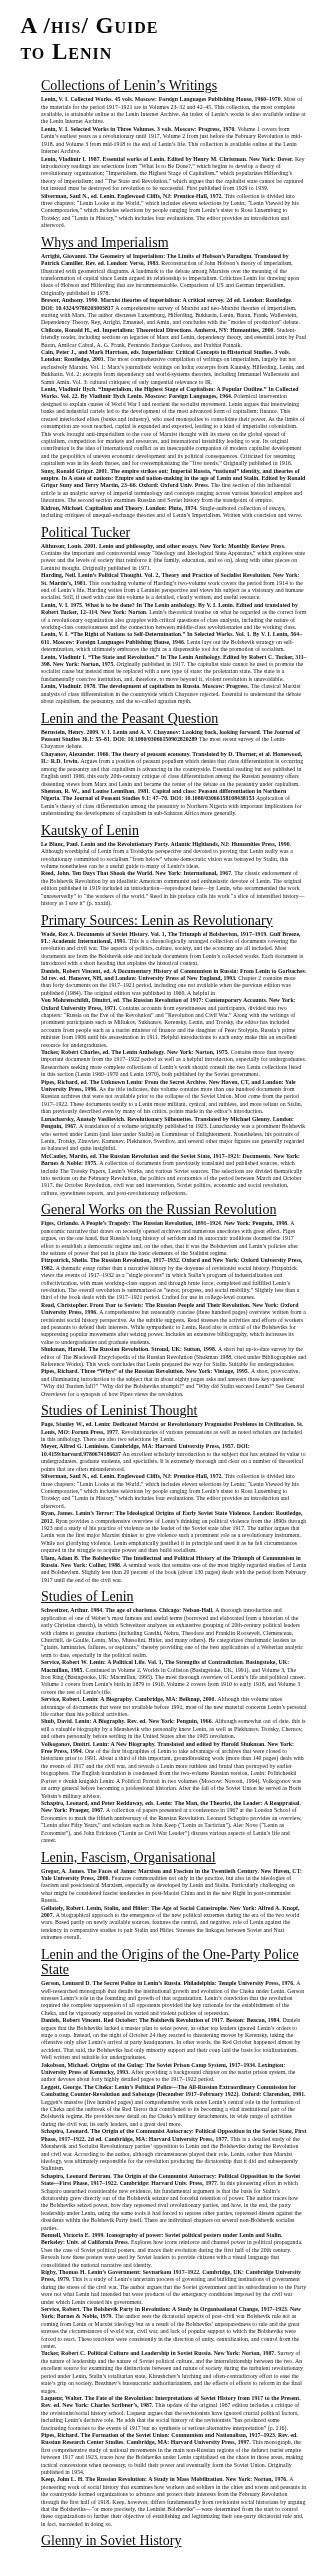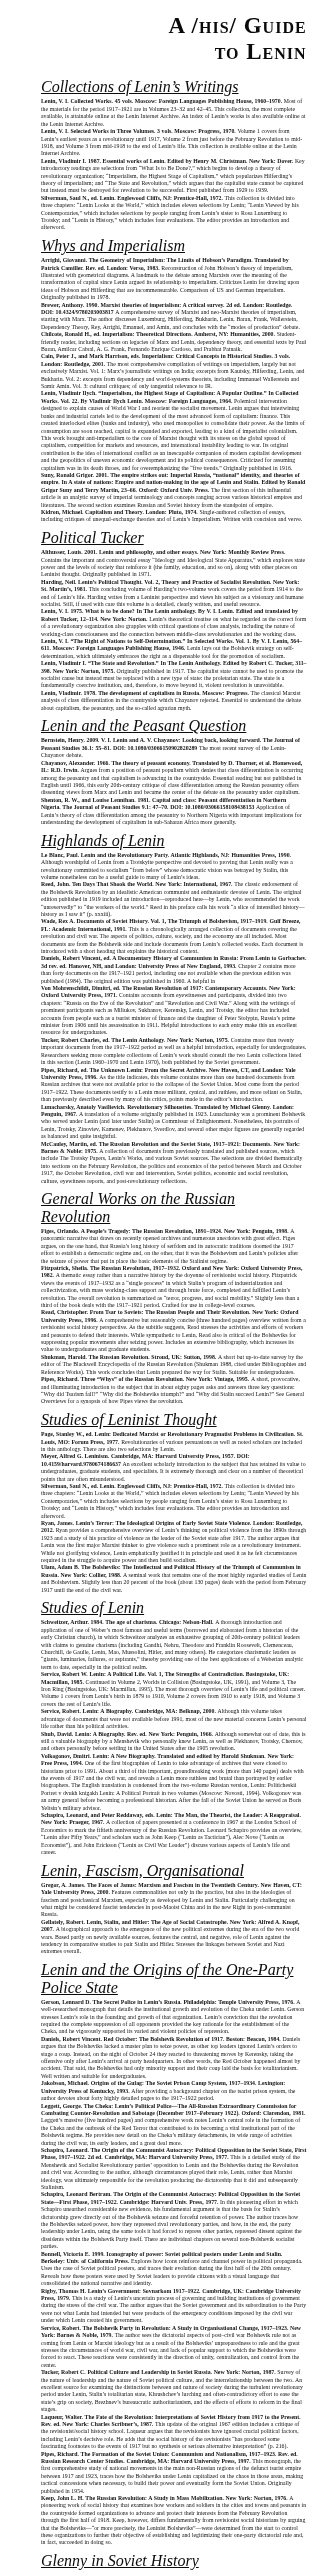--- a/index.html
+++ b/index.html
@@ -12,38 +12,37 @@
     min-height: 2723px;
     font-family: "Liberation Serif", "DejaVu Serif", serif;
     color: #111111;
   }
   .page {
     padding: 13.4px 13.4px 31px 41px;
     box-sizing: border-box;
     width: 320px;
   }
   .doc-title {
-    text-align: right;
+    text-align: left;
     font-variant: small-caps;
     font-weight: 700;
     font-size: 23px;
     line-height: 1.12;
     letter-spacing: 1px;
     margin: 0 0 13.4px -20.6px; 
     color: #0a0a0a;
   }
   .doc-title .title-line { display: block; }
   h2.section-heading {
-    font-size: 16px;
+    font-size: 14px;
     font-weight: 400;
     text-decoration: underline;
     margin: 5.2px 0 2.6px 0;
     line-height: 1.1;
     color: #0c0c0c;
-    font-style: italic;
   }
   p.entry {
     font-size: 5.8px;
     line-height: 7.4px;
     margin: 0;
     text-align: left;
     word-spacing: 0.2px;
   }
   p.entry .cite { font-weight: 700; }
   p.entry .annot { font-weight: 400; }
@@ -74,23 +73,24 @@
       <p class="entry"><span class="cite">Althusser, Louis. 2001. Lenin and philosophy, and other essays. New York: Monthly Review Press. </span><span class="annot">Contains the important and controversial essay “Ideology and Ideological State Apparatus,” which explores state power and the levels of society that reinforce it (the family, education, and so on), along with other pieces on Leninist thought. Originally published in 1971.</span></p>
       <p class="entry"><span class="cite">Harding, Neil. Lenin’s Political Thought. Vol. 2, Theory and Practice of Socialist Revolution. New York: St. Martin’s, 1981. </span><span class="annot">This concluding volume of Harding’s two-volume work covers the period from 1914 to the end of Lenin’s life. Harding writes from a Leninist perspective and views his subject as a visionary and humane socialist. Still, if used with care this volume is a detailed, clearly written, and useful resource.</span></p>
       <p class="entry"><span class="cite">Lenin, V. I. 1975. What is to be done? In The Lenin anthology. By V. I. Lenin. Edited and translated by Robert Tucker, 12–114. New York: Norton. </span><span class="annot">Lenin’s theoretical treatise on what he regarded as the correct form of a revolutionary organization also grapples with critical questions of class analysis, including the nature of working-class consciousness and the connection between middle-class revolutionaries and the working class.</span></p>
       <p class="entry"><span class="cite">Lenin, V. I. “The Right of Nations to Self-Determination.” In Selected Works. Vol. 1. By V. I. Lenin, 564–611. Moscow: Foreign Languages Publishing House, 1946. </span><span class="annot">Lenin lays out the Bolshevik strategy on self-determination, which ultimately embraces the right as a dispensable tool for the promotion of socialism.</span></p>
       <p class="entry"><span class="cite">Lenin, Vladimir I. “The State and Revolution.” In The Lenin Anthology. Edited by Robert C. Tucker, 311–398. New York: Norton, 1975. </span><span class="annot">Originally published in 1917. The capitalist state cannot be used to promote the socialist cause but instead must be replaced with a new type of state: the proletarian state. The state is a fundamentally coercive institution, and, therefore, to move beyond it, violent revolution is unavoidable.</span></p>
       <p class="entry"><span class="cite">Lenin, Vladimir. 1978. The development of capitalism in Russia. Moscow: Progress. </span><span class="annot">The classical Marxist analysis of class differentiation in the countryside which Chayanov rejected. Essential to understand the debate about capitalism, the peasantry, and the so-called agrarian myth.</span></p>
       <h2 class="section-heading">Lenin and the Peasant Question</h2>
       <p class="entry"><span class="cite">Bernstein, Henry. 2009. V. I. Lenin and A. V. Chayanov: Looking back, looking forward. The Journal of Peasant Studies 36.1: 55–81. DOI: 10.1080/03066150902820289 </span><span class="annot">The most recent survey of the Lenin-Chayanov debate.</span></p>
       <p class="entry"><span class="cite">Chayanov, Alexander. 1966. The theory of peasant economy. Translated by D. Thorner, et al. Homewood, IL: R.D. Irwin. </span><span class="annot">Argues from a position of peasant populism which denies that class differentiation is occurring among the peasantry and that capitalism is advancing in the countryside. Essential reading but not published in English until 1966, this early 20th-century critique of class differentiation among the Russian peasantry offers dissenting views from Marx and Lenin and became the center of the debate on the peasantry under capitalism.</span></p>
       <p class="entry"><span class="cite">Shenton, R. W., and Louise Lennihan. 1981. Capital and class: Peasant differentiation in Northern Nigeria. The Journal of Peasant Studies 9.1: 47–70. DOI: 10.1080/03066158108438153 </span><span class="annot">Application of Lenin’s theory of class differentiation among the peasantry to Northern Nigeria with important implications for understanding the development of capitalism in sub-Saharan Africa more generally.</span></p>
-      <h2 class="section-heading">Highlands of Lenin</h2>
+      <h2 class="section-heading">Kautsky of Lenin</h2>
       <p class="entry"><span class="cite">Le Blanc, Paul. Lenin and the Revolutionary Party. Atlantic Highlands, NJ: Humanities Press, 1990. </span><span class="annot">Although worshipful of Lenin from a Trotskyite perspective and devoted to proving that Lenin really was a revolutionary committed to socialism “from below” whose democratic vision was betrayed by Stalin, this volume nonetheless can be a useful guide to many of Lenin’s ideas.</span></p>
       <p class="entry"><span class="cite">Reed, John. Ten Days That Shook the World. New York: International, 1967. </span><span class="annot">The classic endorsement of the Bolshevik Revolution by an idealistic American communist and enthusiastic devotee of Lenin. The original edition published in 1919 included an introduction—reproduced here—by Lenin, who recommended the work “unreservedly” to “the workers of the world.” Reed in his preface calls his work “a slice of intensified history—history as I saw it” (p. xxxiii).</span></p>
+      <h2 class="section-heading">Primary Sources: Lenin as Revolutionary</h2>
       <p class="entry"><span class="cite">Wade, Rex A. Documents of Soviet History. Vol. 1, The Triumph of Bolshevism, 1917–1919. Gulf Breeze, FL: Academic International, 1991. </span><span class="annot">This is a chronologically arranged collection of documents covering the revolution and civil war. The aspects of politics, culture, society, and the economy are all included. Most documents are from the Bolshevik side and include documents from Lenin’s collected works. Each document is introduced with a short heading that explains the historical context.</span></p>
       <p class="entry"><span class="cite">Daniels, Robert Vincent, ed. A Documentary History of Communism in Russia: From Lenin to Gorbachev. 3d rev. ed. Hanover, NH, and London: University Press of New England, 1993. </span><span class="annot">Chapter 2 contains more than forty documents on the 1917–1921 period, including one not available when the previous edition was published (1984). The original edition was published in 1960. A helpful in</span></p>
       <p class="entry"><span class="cite">Von Mohrenschildt, Dimitri, ed. The Russian Revolution of 1917: Contemporary Accounts. New York: Oxford University Press, 1971. </span><span class="annot">Contains accounts from eyewitnesses and participants, divided into two chapters: “Russia on the Eve of the Revolution” and “Revolution and Civil War.” Along with the writings of prominent participants such as Miliukov, Sukhanov, Kerensky, Lenin, and Trotsky, the editor has included accounts from people such as a tsarist minister of finance and the daughter of Peter Stolypin, Russia’s prime minister from 1906 until his assassination in 1911. Helpful introductions to each entry make this an excellent resource for undergraduates.</span></p>
       <p class="entry"><span class="cite">Tucker, Robert Charles, ed. The Lenin Anthology. New York: Norton, 1975. </span><span class="annot">Contains more than twenty important documents from the 1917–1922 period as well as a helpful introduction, especially for undergraduates. Researchers seeking more complete collections of Lenin’s work should consult the two Lenin collections listed in this section (Lenin 1960–1970 and Lenin 1970), both published by the Soviet government.</span></p>
       <p class="entry"><span class="cite">Pipes, Richard, ed. The Unknown Lenin: From the Secret Archive. New Haven, CT, and London: Yale University Press, 1996. </span><span class="annot">As the title indicates, this volume contains more than one hundred documents from Russian archives that were not available prior to the collapse of the Soviet Union. Most come from the period 1917–1922. These documents testify to a Lenin more militant, cynical, and ruthless, and more reliant on Stalin, than previously described even by many of his critics, points made in the editor’s introduction.</span></p>
       <p class="entry"><span class="cite">Lunacharsky, Anatoly Vasilievich. Revolutionary Silhouettes. Translated by Michael Glenny. London: Penguin, 1967. </span><span class="annot">A translation of a volume originally published in 1923. Lunacharsky was a prominent Bolshevik who served under Lenin (and later under Stalin) as Commissar of Enlightenment. Nonetheless, his portraits of Lenin, Trotsky, Zinoviev, Kamenev, Plekhanov, Sverdlov, and several other major figures are generally regarded as balanced and quite insightful.</span></p>
       <p class="entry"><span class="cite">McCauley, Martin, ed. The Russian Revolution and the Soviet State, 1917–1921: Documents. New York: Barnes &amp; Noble: 1975. </span><span class="annot">A collection of documents from previously translated and published sources, which include The Trotsky Papers, Lenin’s Works, and various Soviet sources. The selections are divided thematically into sections on the February Revolution, the politics and economics of the period between March and October 1917, the October Revolution, civil war and intervention, Soviet politics, economic and social revolution, culture, eyewitness reports, and post-revolutionary reflections.</span></p>
       <h2 class="section-heading">General Works on the Russian Revolution</h2>
       <p class="entry"><span class="cite">Figes, Orlando. A People’s Tragedy: The Russian Revolution, 1891–1924. New York: Penguin, 1998. </span><span class="annot">A panoramic narrative that draws on recently opened archives and numerous anecdotes with great effect. Figes argues, on the one hand, that Russia’s long history of serfdom and its autocratic traditions doomed the 1917 effort to establish a democratic regime and, on the other, that it was the Bolshevism and Lenin’s policies after the seizure of power that put in place the basic elements of the Stalinist regime.</span></p>
       <p class="entry"><span class="cite">Fitzpatrick, Sheila. The Russian Revolution, 1917–1932. Oxford and New York: Oxford University Press, 1982. </span><span class="annot">A thematic essay rather than a narrative history by the doyenne of revisionist social history. Fitzpatrick views the events of 1917–1932 as a “single process” in which Stalin’s program of industrialization and collectivization, with mass working-class support and through brute force, completed and fulfilled Lenin’s revolution. The overall revolution is summarized as “terror, progress, and social mobility.” Slightly less than a third of the book deals with the 1917–1921 period. Crafted for use in college-level courses.</span></p>

